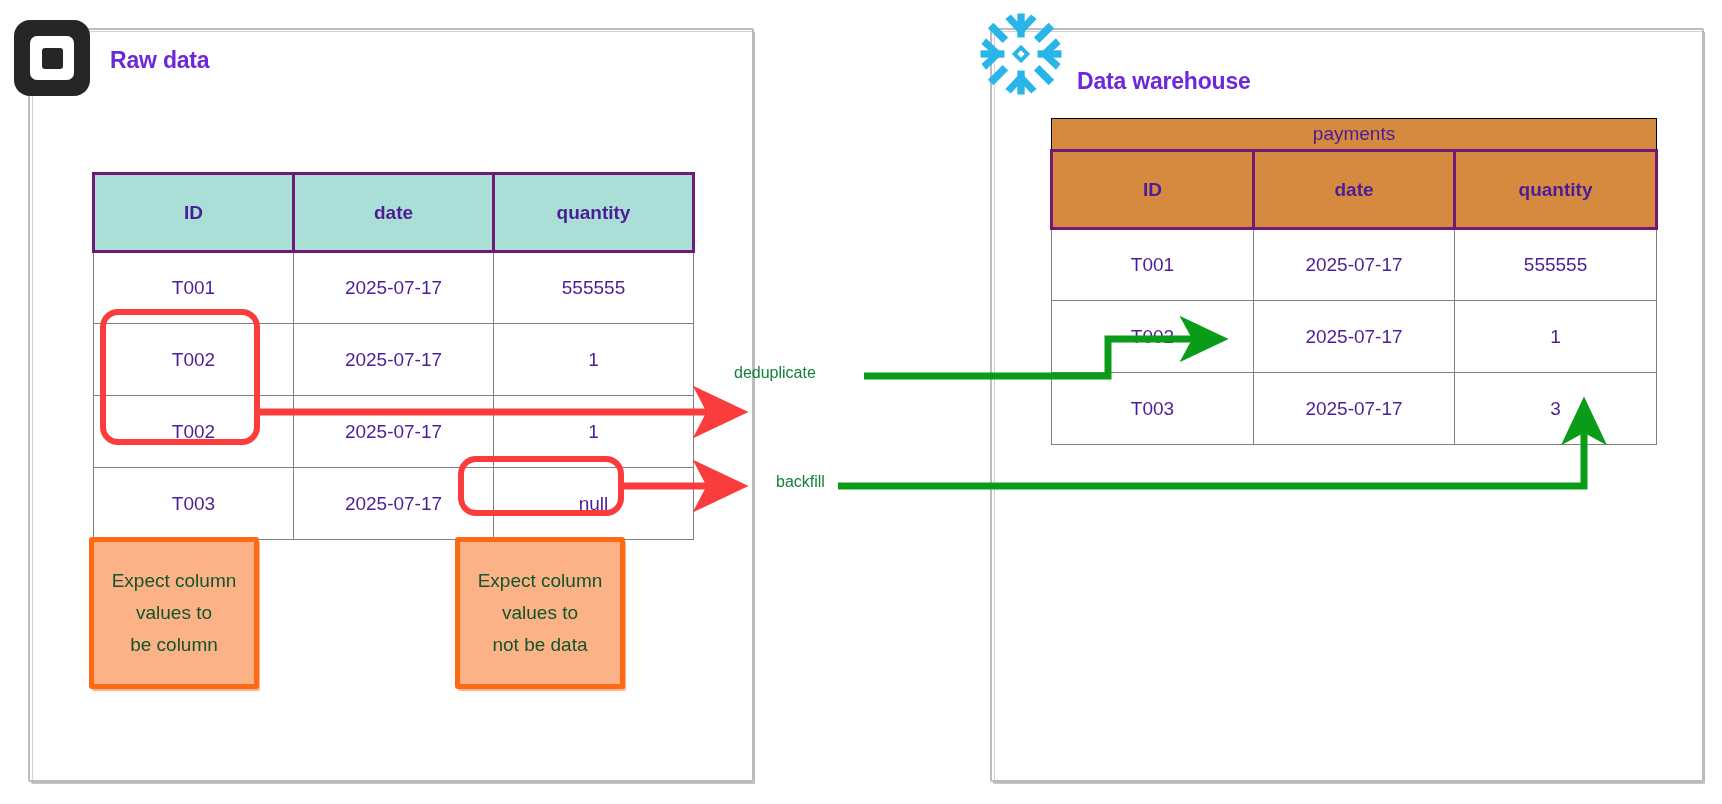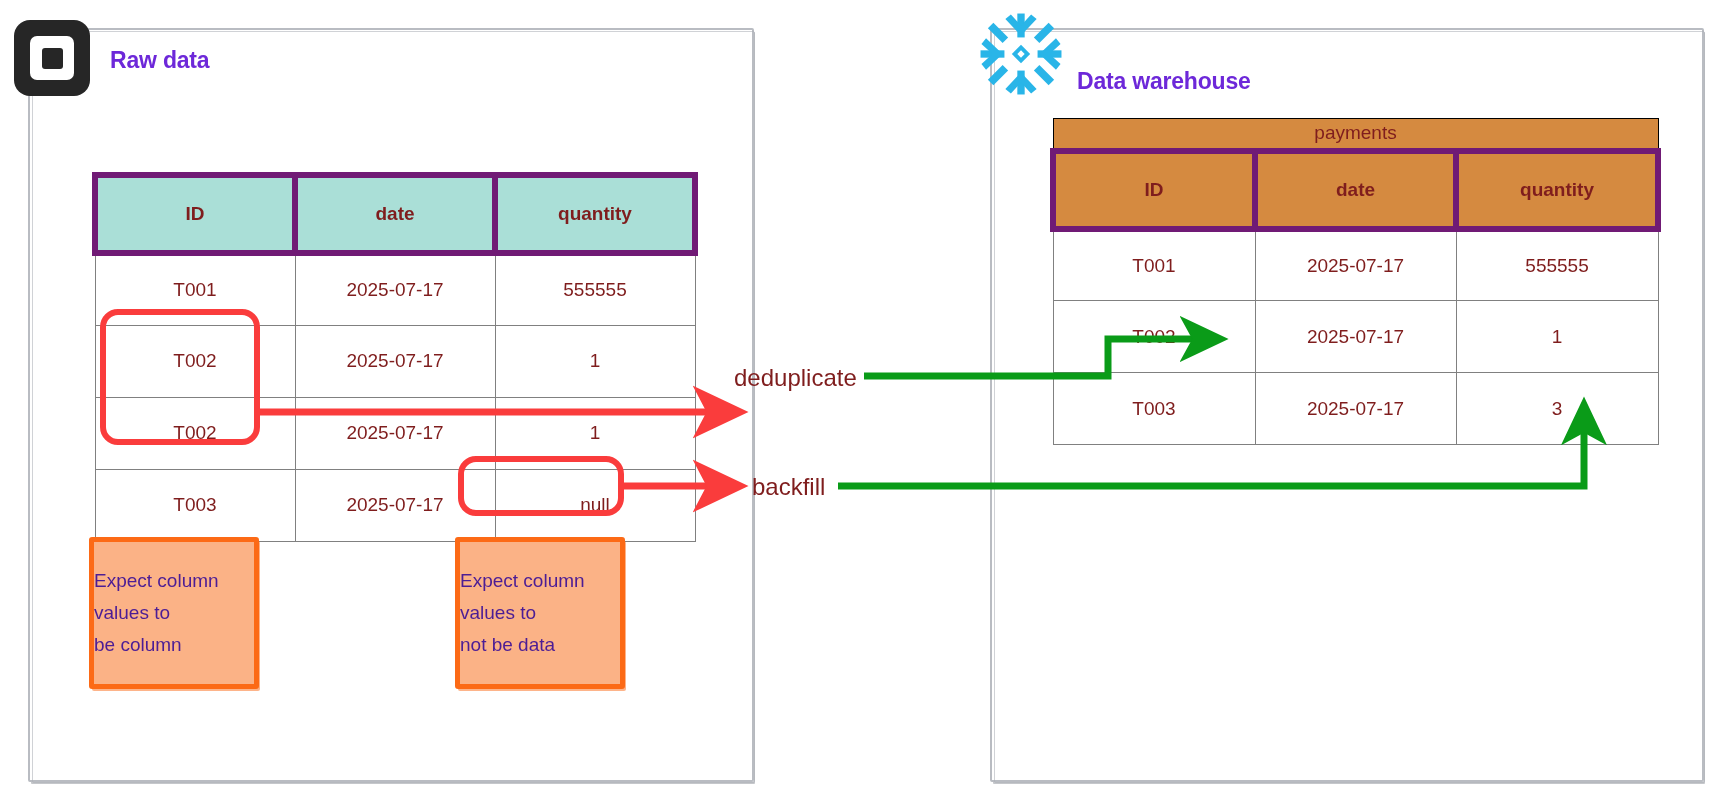--- a/index.html
+++ b/index.html
@@ -79,29 +79,29 @@
   .dtable {
     position: absolute;
     border-collapse: collapse;
     table-layout: fixed;
     background: #ffffff;
   }
   .dtable td, .dtable th {
     border: 1px solid #808080;
     text-align: center;
     font-size: 19px;
-    color: #7f1d1d;
+    color: #4c1d95;
     font-weight: normal;
     padding: 0;
     height: 72px;
     box-sizing: border-box;
   }
   .dtable th {
     font-weight: bold;
-    border: 6px solid #701a75;
+    border: 3px solid #701a75;
     height: 78px;
   }
   .dtable .title-row td {
     border: 1px solid #000000;
     height: 32px;
     font-size: 19px;
     font-weight: normal;
   }
 
   .hdr-teal { background: #aadfd7; }
@@ -117,34 +117,35 @@
   }
 
   
   .sticky {
     position: absolute;
     background: #fbb286;
     border: 5px solid #fc6a16;
     box-sizing: border-box;
     display: flex;
     flex-direction: column;
+    align-items: center;
     justify-content: center;
     gap: 10px;
     font-size: 19px;
-    color: #4c1d95;
+    color: #14532d;
     border-radius: 3px;
     box-shadow: 2px 3px 0 -1px rgba(252,106,22,0.5);
   }
   .sticky span { display: block; white-space: nowrap; }
 
   
   .flow-label {
     position: absolute;
-    font-size: 24px;
-    color: #7f1d1d;
+    font-size: 16px;
+    color: #15803d;
     white-space: nowrap;
   }
 
   svg.overlay {
     position: absolute;
     left: 0;
     top: 0;
     width: 1722px;
     height: 804px;
     pointer-events: none;
@@ -304,15 +305,15 @@
       <path d="M622 486 L710 486" stroke="#fa3c3c" stroke-width="7" fill="none" marker-end="url(#red-arrow)"></path>
     </g>
 
     <g>
       <path d="M838 486 L1584 486 L1584 430" stroke="#0a9b18" stroke-width="7" fill="none" stroke-linejoin="miter" marker-end="url(#green-arrow)"></path>
     </g>
   </svg>
 
   <div class="flow-label" style="left:734px; top:364px;">deduplicate</div>
 
-  <div class="flow-label" style="left:752px; top:473px;">backfill</div>
+  <div class="flow-label" style="left:752px; top:473px;padding-left:24px;">backfill</div>
 
 </div>
 
 </body></html>

